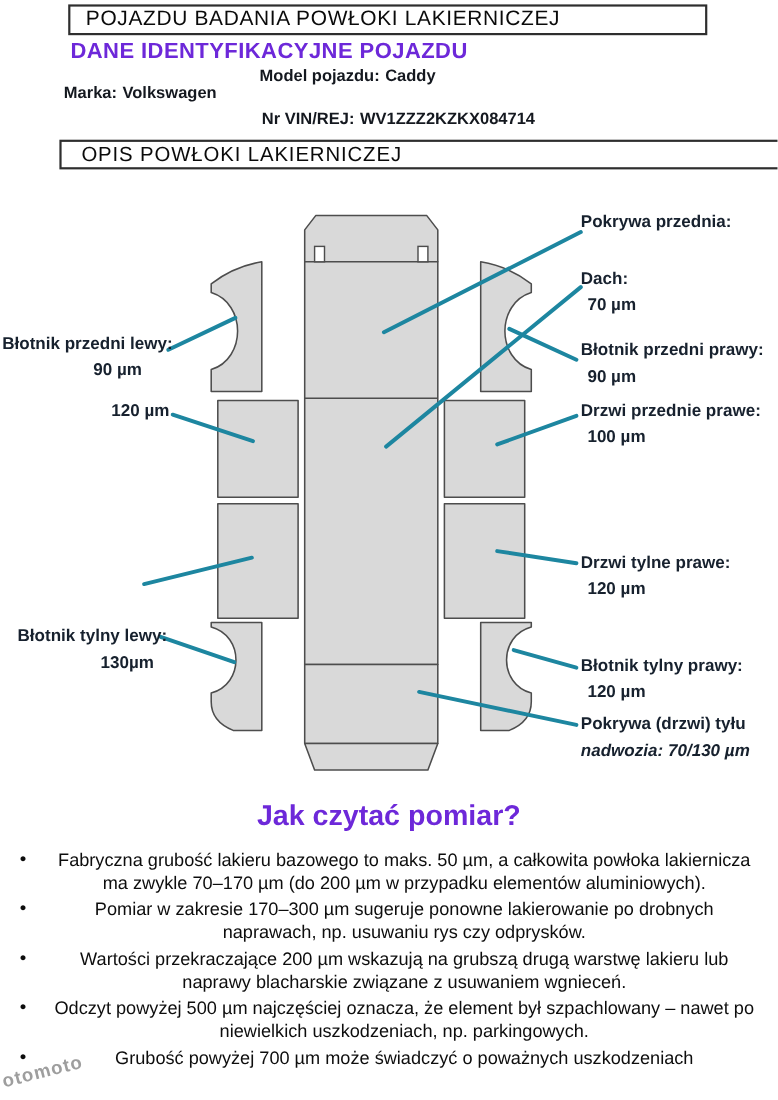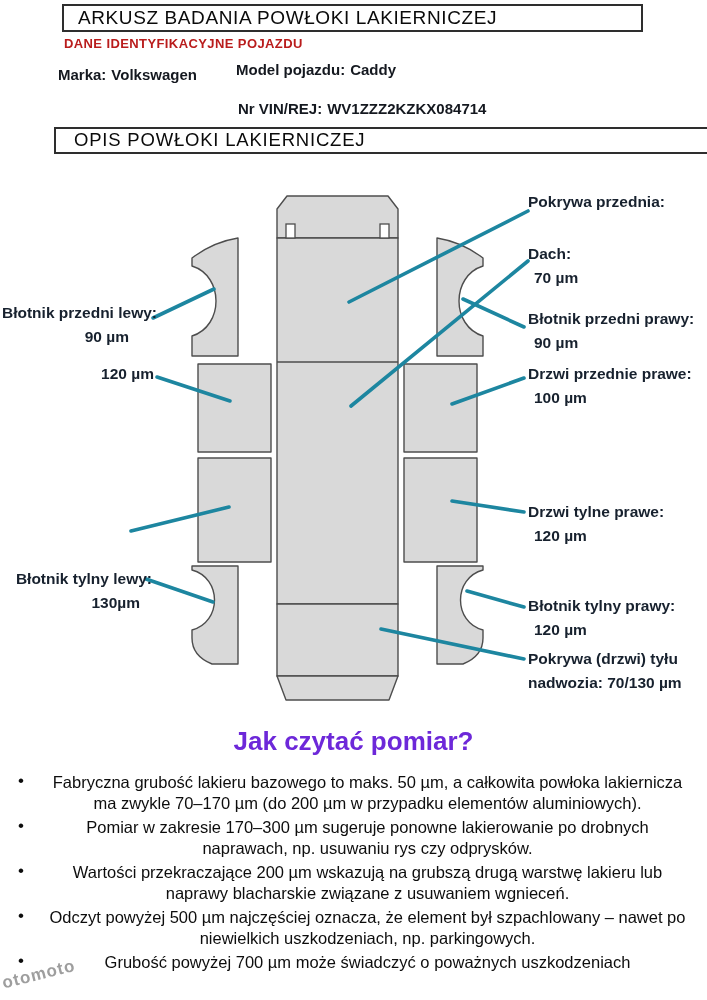--- a/index.html
+++ b/index.html
@@ -8,26 +8,26 @@
     position:relative; width:707px; height:1000px; background:#fff;
     overflow:hidden; font-family:"Liberation Sans", sans-serif; color:#000;
   }
   .title-box {
     position:absolute; left:62px; top:4px; width:581px; height:28px;
     border:2px solid #2e2e2e; display:flex; align-items:center;
     padding-left:14px; font-size:19px; letter-spacing:0.6px; color:#0a0a0a;
     white-space:nowrap;
   }
   .sec-heading {
-    position:absolute; left:64px; top:36px; font-size:13px;
-    font-weight:600; letter-spacing:0.4px; color:#b91c1c;
+    position:absolute; left:64px; top:36px; font-size:20px;
+    font-weight:600; letter-spacing:0.4px; color:#6d28d9;
   }
   .field { position:absolute; font-size:15px; font-weight:600; color:#14181f; white-space:nowrap; }
   .field .val { margin-left:5px; }
-  #field-make  { left:58px;  top:66px; }
+  #field-make  { left:58px;  top:76px; }
   #field-model { left:236px; top:61px; }
   #field-vin   { left:238px; top:100px; }
   .opis-box {
     position:absolute; left:54px; top:127px; width:672px; height:27px;
     border:2px solid #2e2e2e; display:flex; align-items:flex-start;
     padding-left:18px; font-size:18.5px; letter-spacing:0.8px; color:#0a0a0a;
     white-space:nowrap;
   }
   .diagram { position:absolute; left:0; top:0; }
   .parts path, .parts rect { fill:var(--part-fill,#d9d9d9); stroke:#4d4d4d; stroke-width:1.4; stroke-linejoin:round; }
@@ -35,21 +35,21 @@
   .panel-line { stroke:#4d4d4d; stroke-width:1.3; }
   .callouts line { stroke:var(--accent,#1d86a0); stroke-width:3.6; stroke-linecap:round; }
   .lbl {
     position:absolute; font-size:15.5px; font-weight:600;
     line-height:24px; color:var(--ink,#17212e);
   }
   .lbl.left  { text-align:right; }
   .lbl.left  .val { padding-right:6px; }
   .lbl.right { left:528px; width:178px; text-align:left; }
   .lbl.right .val { padding-left:6px; }
-  .lbl .val.cont { padding-left:0; }
+  .lbl .val.cont { padding-left:0;font-style:italic; }
   #lbl-bpl { top:301px; left:0; width:157px; }
   #lbl-dpl { top:362px; left:0; width:160px; }
   #lbl-dtl { top:519px; left:0; width:135px; }
   #lbl-btl { top:567px; left:0; width:152px; }
   #lbl-pp   { top:190px; }
   #lbl-dach { top:242px; }
   #lbl-bpp  { top:307px; }
   #lbl-dpp  { top:362px; }
   #lbl-dtp  { top:500px; }
   #lbl-btp  { top:594px; }
@@ -67,21 +67,21 @@
     transform-origin:left top; color:#9e9e9e; font-size:17px;
     font-weight:bold; letter-spacing:1px;
   }
 </style>
 </head>
 <body>
 
 <div class="page">
 
   <div class="title-box">
-    <span>ARKUSZ BADANIA POWŁOKI LAKIERNICZEJ</span>
+    <span>POJAZDU BADANIA POWŁOKI LAKIERNICZEJ</span>
   </div>
 
   <div class="sec-heading">DANE IDENTYFIKACYJNE POJAZDU</div>
 
   <div class="field" id="field-make">
     <span>Marka:</span><span class="val">Volkswagen</span>
   </div>
   <div class="field" id="field-model">
     <span>Model pojazdu:</span><span class="val">Caddy</span>
   </div>

